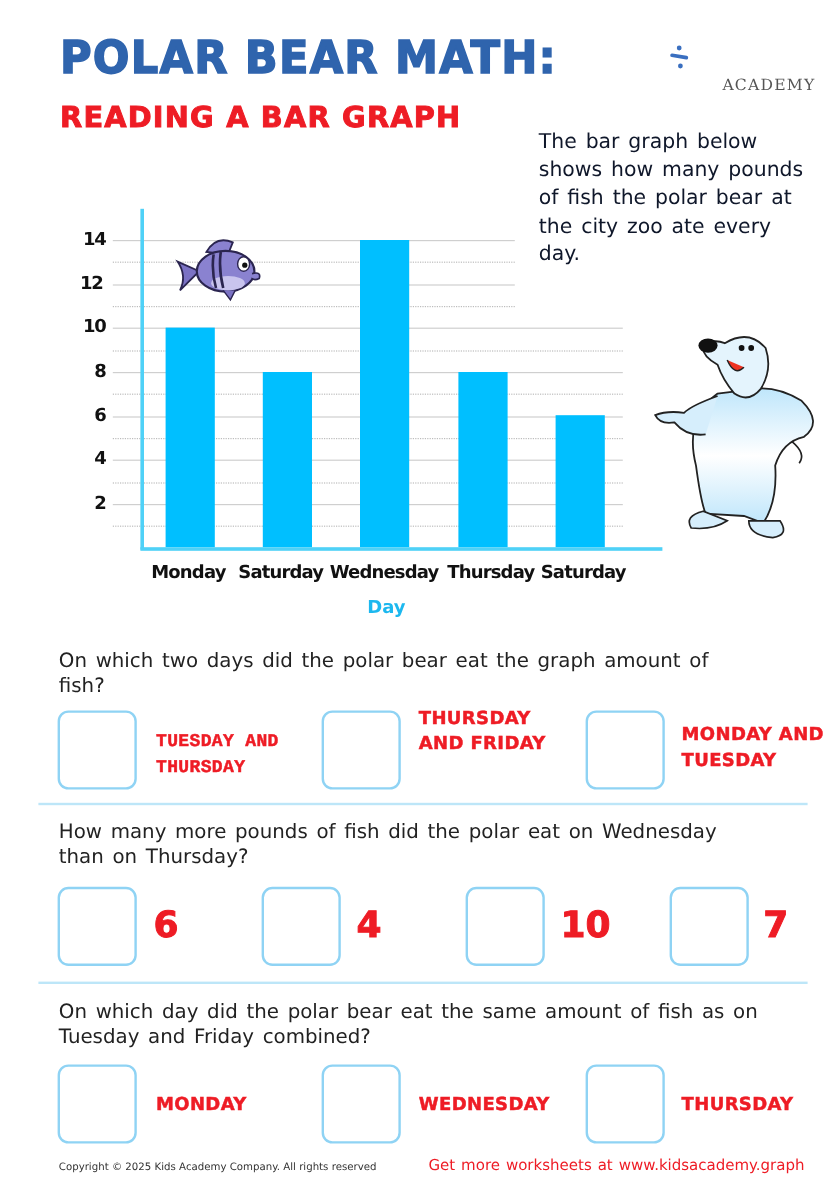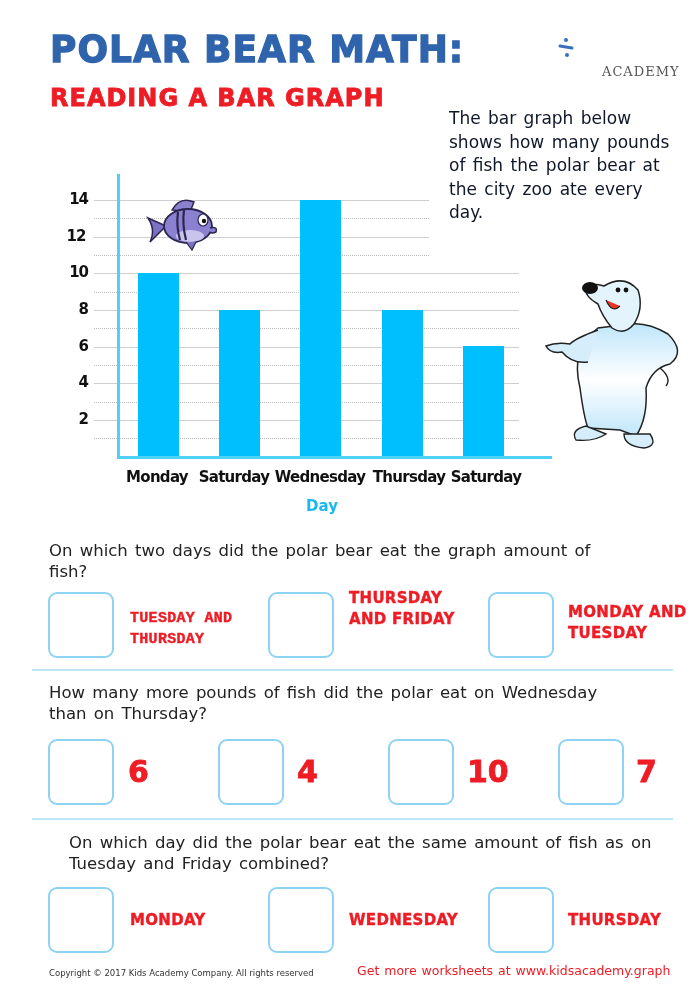--- a/index.html
+++ b/index.html
@@ -166,22 +166,22 @@
 <div class="opt num" style="left:128px; top:755px;">6</div>
 <div class="checkbox" style="left:218px; top:739px;"></div>
 <div class="opt num" style="left:297px; top:755px;">4</div>
 <div class="checkbox" style="left:388px; top:739px;"></div>
 <div class="opt num" style="left:467px; top:755px;">10</div>
 <div class="checkbox" style="left:558px; top:739px;"></div>
 <div class="opt num" style="left:636px; top:755px;">7</div>
 
 <div class="separator" style="top:818px;"></div>
 
-<div class="question" style="top:832px; width:610px;margin-left:20px;">On which day did the polar bear eat the same amount of fish as on Tuesday and Friday combined?</div>
+<div class="question" style="top:832px; width:610px;">On which day did the polar bear eat the same amount of fish as on Tuesday and Friday combined?</div>
 <div class="checkbox" style="left:48px; top:887px;"></div>
 <div class="opt" style="left:130px; top:910px;">MONDAY</div>
 <div class="checkbox" style="left:268px; top:887px;"></div>
 <div class="opt" style="left:349px; top:910px;">WEDNESDAY</div>
 <div class="checkbox" style="left:488px; top:887px;"></div>
 <div class="opt" style="left:568px; top:910px;">THURSDAY</div>
 
-<div class="copyright">Copyright © 2017 Kids Academy Company. All rights reserved</div>
+<div class="copyright">Copyright © 2025 Kids Academy Company. All rights reserved</div>
 <div class="more">Get more worksheets at www.kidsacademy.graph</div>
 
 </body></html>

